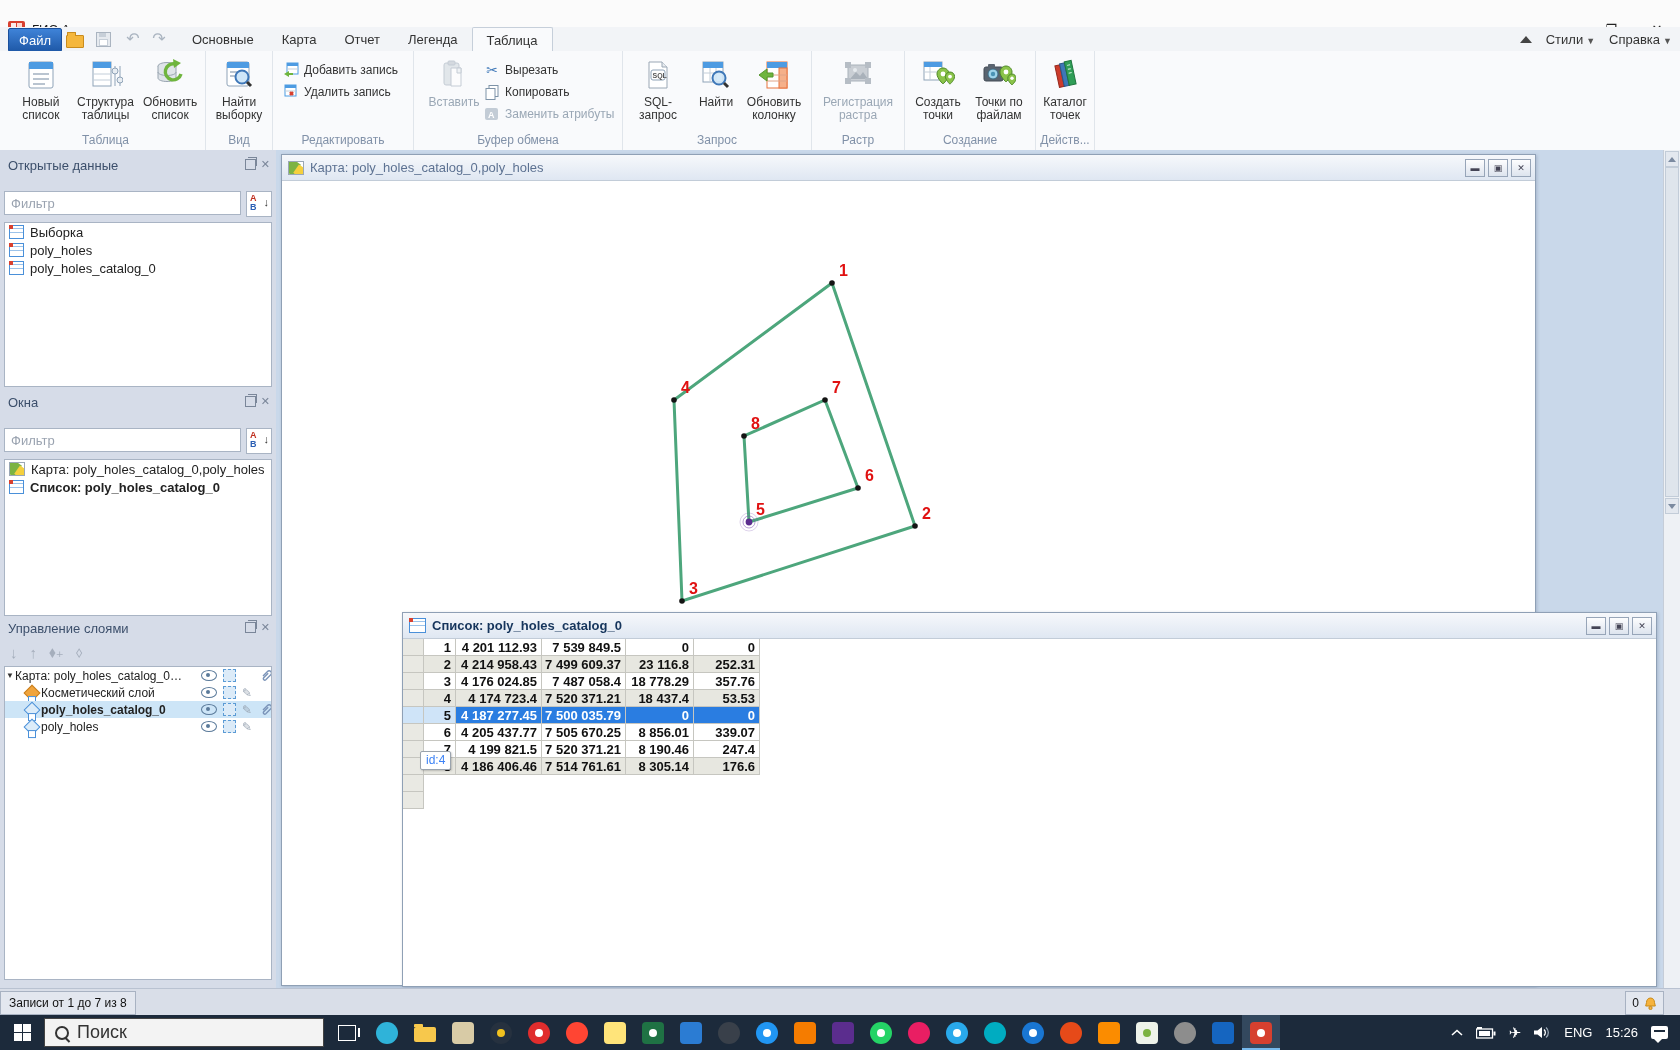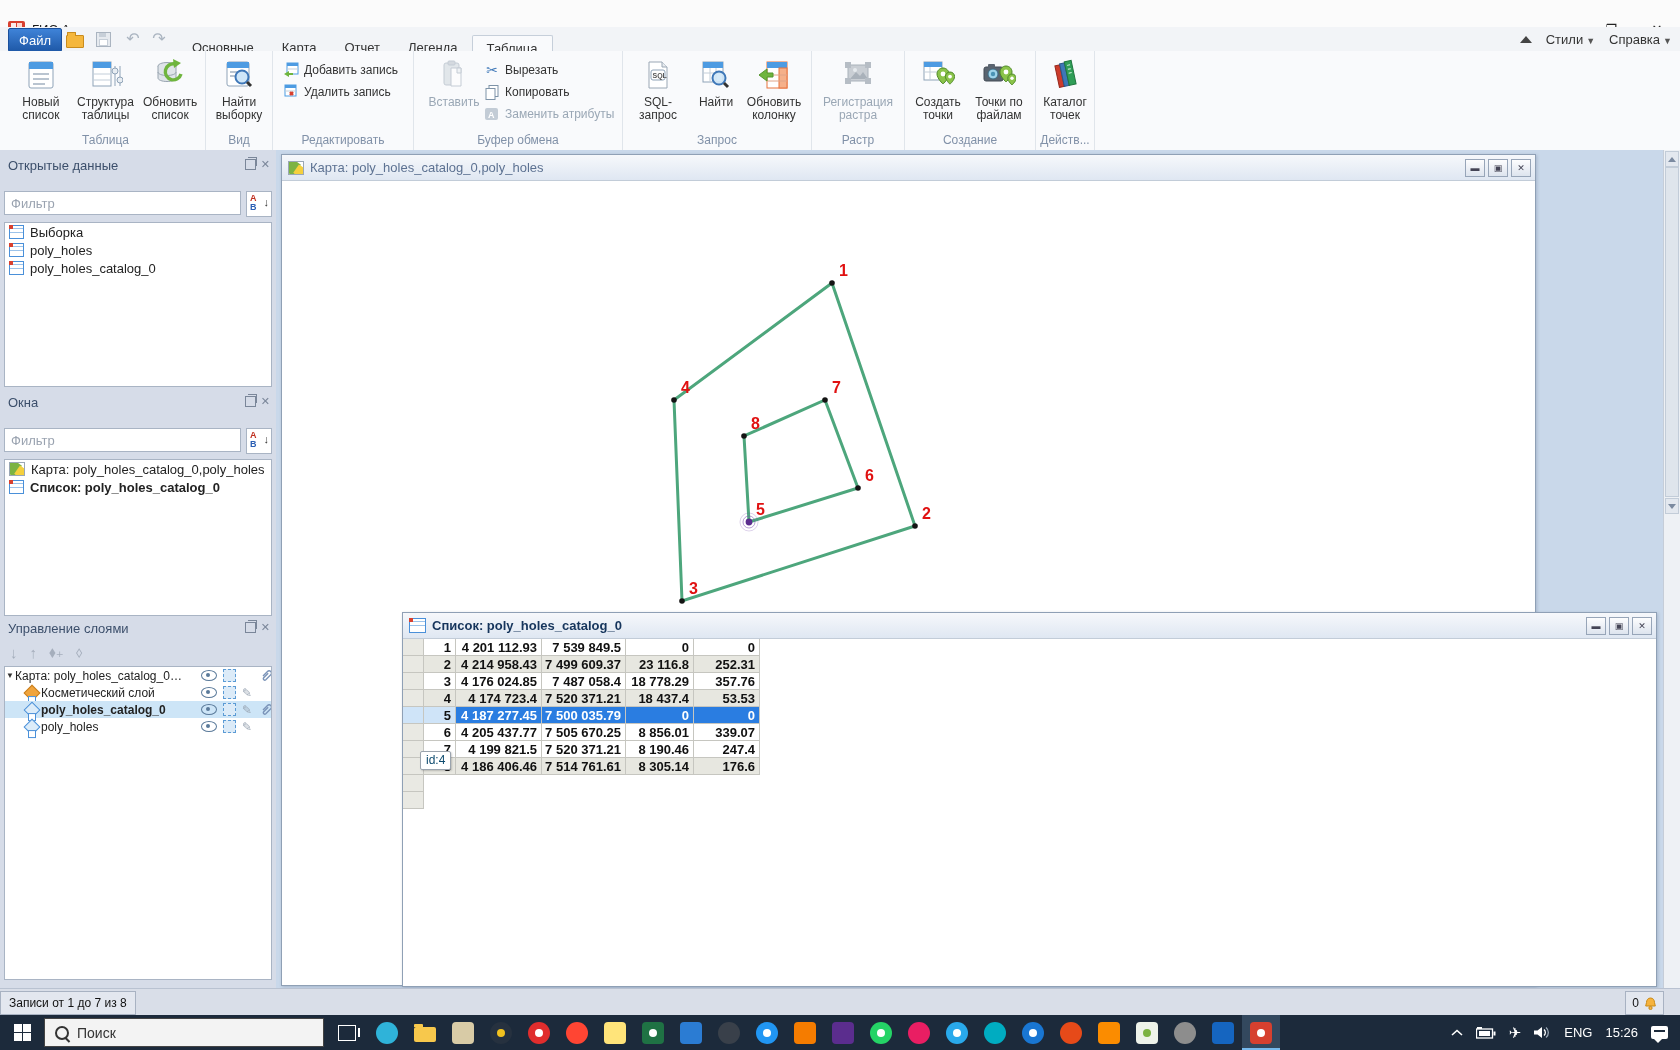--- a/index.html
+++ b/index.html
@@ -18,21 +18,21 @@
   .tabrow{position:absolute;left:0;top:27px;width:100%;height:24px;background:#f2f4f7;border-bottom:1px solid #d9dee5;}
   .filebtn{position:absolute;left:8px;top:1px;width:52px;height:22px;background:linear-gradient(#3f83d8,#1f59a8);
            border:1px solid #1a4f9c;border-radius:2px;color:#fff;font-size:13px;display:flex;align-items:center;justify-content:center;}
   .qicon{position:absolute;top:3px;width:18px;height:18px;display:flex;align-items:center;justify-content:center;}
   .folder-ico{width:16px;height:11px;background:#f5b73d;border:1px solid #c98c1d;border-radius:1px;position:relative;margin-top:4px;}
   .folder-ico:before{content:"";position:absolute;left:0;top:-4px;width:7px;height:3px;background:#f5b73d;border:1px solid #c98c1d;border-bottom:none;border-radius:1px 1px 0 0;}
   .floppy-ico{width:13px;height:13px;border:1px solid #aab4c0;background:#e6eaef;position:relative;}
   .floppy-ico:before{content:"";position:absolute;left:2px;top:0;width:7px;height:4px;background:#c7cfd8;}
   .floppy-ico:after{content:"";position:absolute;left:2px;top:6px;width:7px;height:5px;background:#fff;border:1px solid #c7cfd8;}
   .arrow-gray{color:#aab4c0;font-size:16px;line-height:16px;}
-  .tabs{position:absolute;left:178px;top:0;height:24px;display:flex;margin-top:8px;}
+  .tabs{position:absolute;left:178px;top:0;height:24px;display:flex;}
   .tab{padding:0 14px;height:24px;display:flex;align-items:center;font-size:13px;color:#333;}
   .tab.sel{background:#f9fafc;border:1px solid #c6cfda;border-bottom:1px solid #f9fafc;border-radius:2px 2px 0 0;}
   .tabrow-right{position:absolute;right:8px;top:0;height:24px;display:flex;align-items:center;gap:14px;font-size:13px;color:#333;}
   .chev-up{width:0;height:0;border-left:6px solid transparent;border-right:6px solid transparent;border-bottom:7px solid #444;}
   .dd-arrow{font-size:9px;color:#555;margin-left:3px;}
   
   .ribbon{position:absolute;left:0;top:51px;width:100%;height:99px;background:#f9fafc;border-bottom:1px solid #cfd6de;display:flex;}
   .rgroup{position:relative;height:99px;border-right:1px solid #e0e5eb;display:flex;flex-direction:column;}
   .rbody{flex:1;display:flex;align-items:flex-start;padding:4px 4px 0 4px;gap:2px;}
   .rcaption{height:17px;text-align:center;color:#8191a8;font-size:12px;line-height:15px;}
@@ -101,42 +101,42 @@
   .grid{position:absolute;left:0;top:26px;right:0;bottom:0;background:#fff;overflow:hidden;}
   .grow{display:flex;height:17px;}
   .gcell{border-right:1px solid #c6c6c0;border-bottom:1px solid #c6c6c0;font-size:13px;font-weight:bold;
          display:flex;align-items:center;justify-content:flex-end;padding-right:4px;box-sizing:border-box;background:#fff;color:#111;}
   .ghead .gcell{background:#f0f0ea;justify-content:center;padding-right:0;border-bottom:1px solid #a8a8a0;}
   .rowhead{background:#e9e9e3 !important;}
   .c0{width:21px;}.c1{width:32px;}.c2{width:86px;}.c3{width:84px;}.c4{width:68px;}.c5{width:66px;}
   .shade .gcell{background:#e7e7e0;}
   .selrow .dcell{background:#2a7de1;color:#fff;}
   .selrow .rowhead,.selrow .idcell{background:#cfe4f8 !important;}
-  .tooltip{position:absolute;background:#fff;border:1px solid #9aa3ad;border-radius:2px;font-size:12px;color:#0c4a6e;
+  .tooltip{position:absolute;background:#fff;border:1px solid #9aa3ad;border-radius:2px;font-size:12px;color:#3b82f6;
            padding:1px 5px 2px 5px;box-shadow:1px 1px 2px rgba(0,0,0,.2);}
   
   .vscroll{position:absolute;right:0;top:0;width:16px;height:838px;background:#eef1f5;border-left:1px solid #c5cdd8;}
   .sbtn{position:absolute;left:1px;width:14px;height:16px;background:#e3e8ef;border:1px solid #c2ccd8;box-sizing:border-box;
         display:flex;align-items:center;justify-content:center;}
   .tri-up{width:0;height:0;border-left:4px solid transparent;border-right:4px solid transparent;border-bottom:5px solid #7b8aa0;}
   .tri-dn{width:0;height:0;border-left:4px solid transparent;border-right:4px solid transparent;border-top:5px solid #7b8aa0;}
   .sthumb{position:absolute;left:1px;top:17px;width:14px;height:330px;background:#dfe5ec;border:1px solid #c2ccd8;box-sizing:border-box;}
   
   .statusbar{position:absolute;left:0;top:988px;width:1680px;height:27px;background:#d9dee8;border-top:1px solid #b9c2d1;}
   .stbox{position:absolute;left:0;top:2px;height:22px;border:1px solid #a8b2c2;background:#e3e7ef;
          display:flex;align-items:center;padding:0 8px;font-size:12px;color:#111;}
   .stright{position:absolute;right:16px;top:2px;height:22px;border:1px solid #a8b2c2;background:#e3e7ef;
            display:flex;align-items:center;gap:5px;padding:0 6px;font-size:12px;color:#111;}
   
   .taskbar{position:absolute;left:0;top:1015px;width:1680px;height:35px;background:#1c2a3b;display:flex;align-items:center;}
   .startbtn{width:44px;height:35px;display:flex;align-items:center;justify-content:center;}
   .winlogo{display:grid;grid-template-columns:8px 8px;grid-template-rows:8px 8px;gap:1px;}
   .winlogo i{background:#fff;}
   .searchbox{width:268px;height:27px;background:#f3f3f3;border:1px solid #444;display:flex;align-items:center;gap:8px;
-             padding-left:10px;color:#333;font-size:14px;}
+             padding-left:10px;color:#333;font-size:18px;}
   .mag{width:10px;height:10px;border:2px solid #333;border-radius:50%;position:relative;}
   .mag:after{content:"";position:absolute;left:9px;top:9px;width:6px;height:2px;background:#333;transform:rotate(45deg);transform-origin:0 0;}
   .taskview{width:30px;height:35px;display:flex;align-items:center;justify-content:center;margin-left:8px;}
   .tv{width:16px;height:14px;border:1px solid #fff;position:relative;}
   .tv:after{content:"";position:absolute;right:-5px;top:2px;width:2px;height:9px;background:#fff;}
   .ticons{display:flex;align-items:center;height:35px;margin-left:6px;}
   .ticon{width:38px;height:35px;display:flex;align-items:center;justify-content:center;position:relative;}
   .ticon.active{background:#33485e;box-shadow:inset 0 -2px 0 #76b9ed;}
   .tray{position:absolute;right:0;top:0;height:35px;display:flex;align-items:center;gap:13px;padding-right:12px;color:#fff;}
   .trayicon{display:flex;align-items:center;justify-content:center;}

